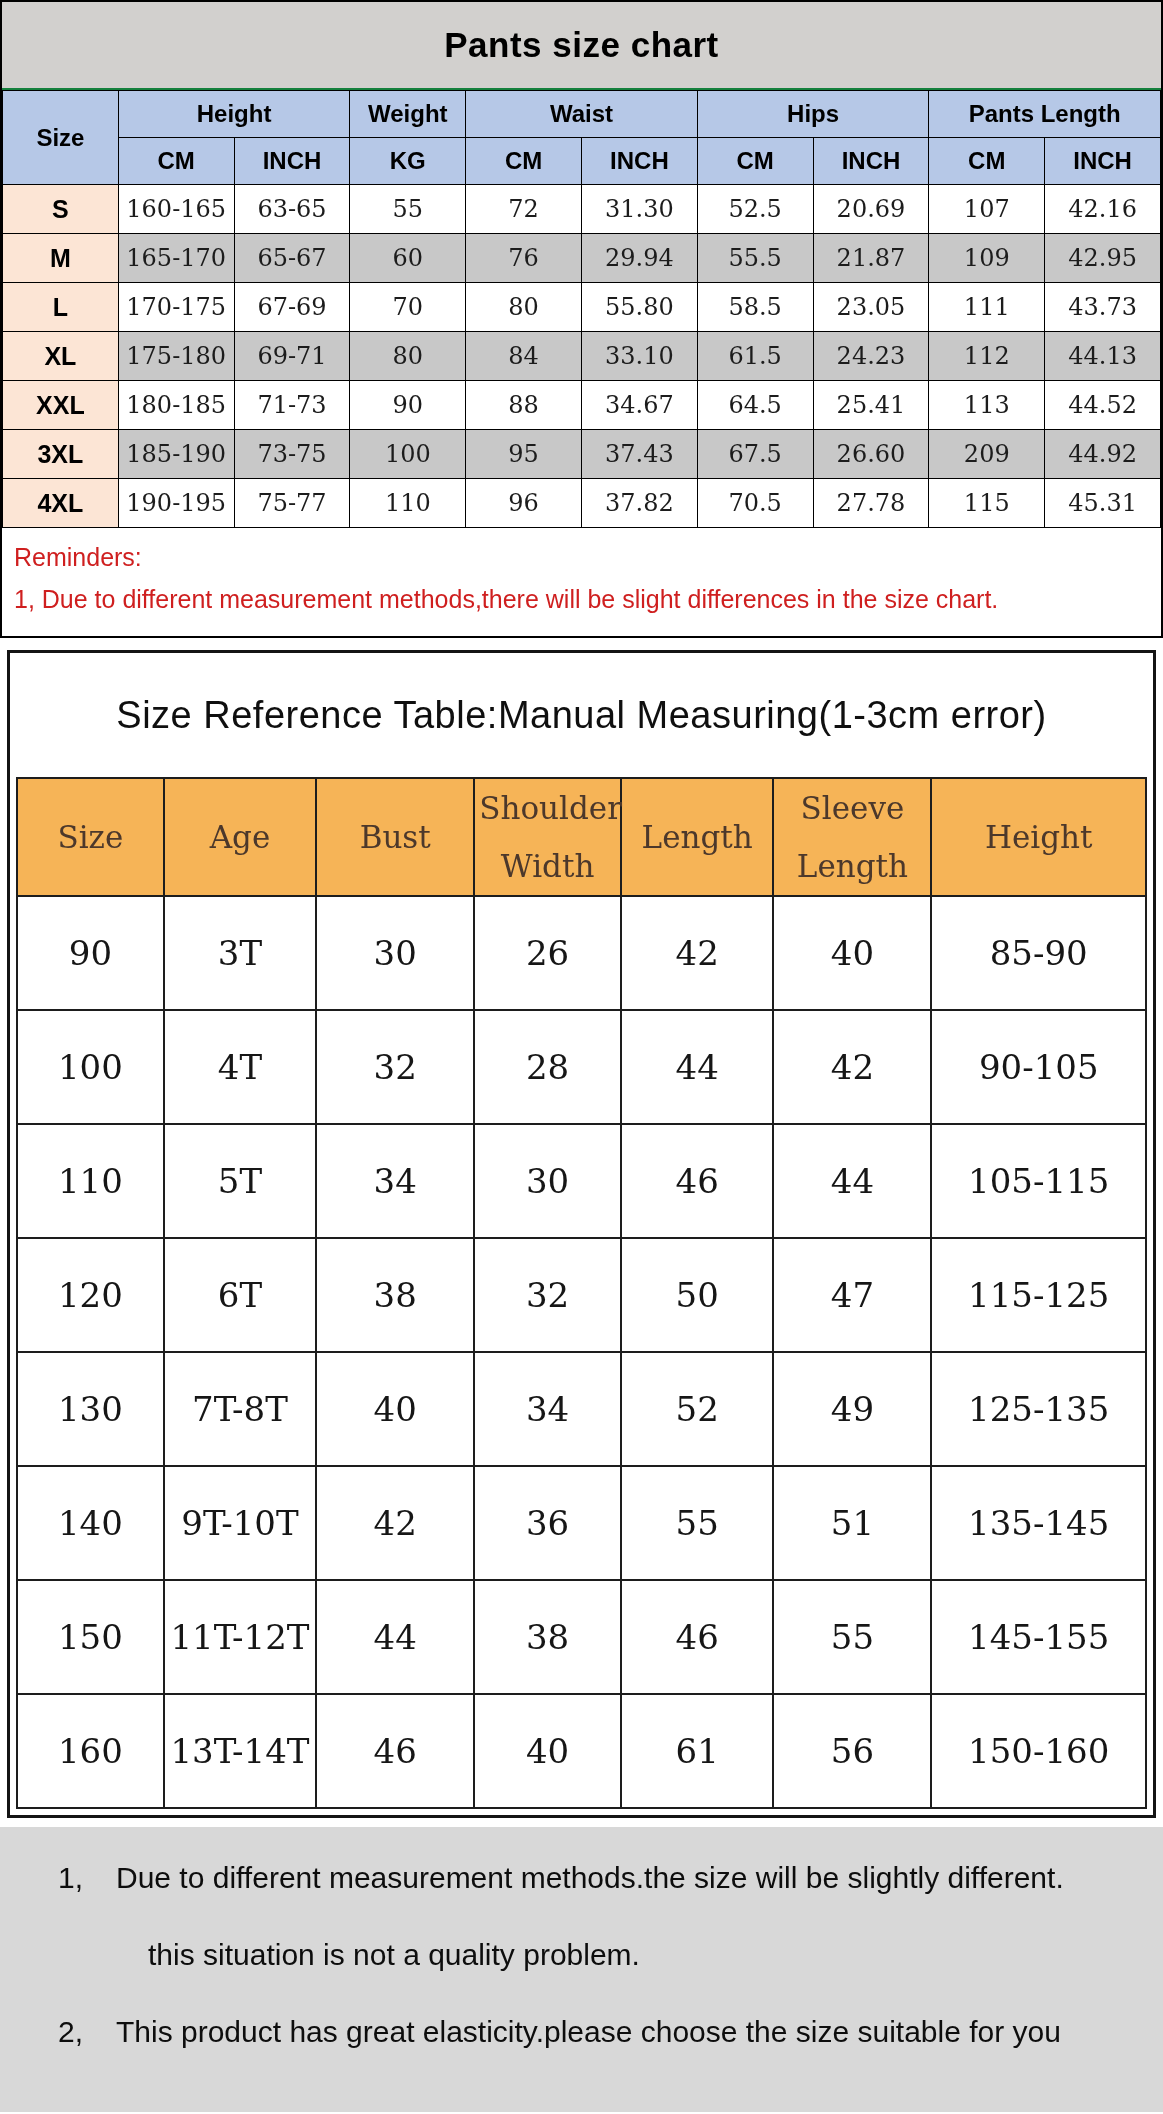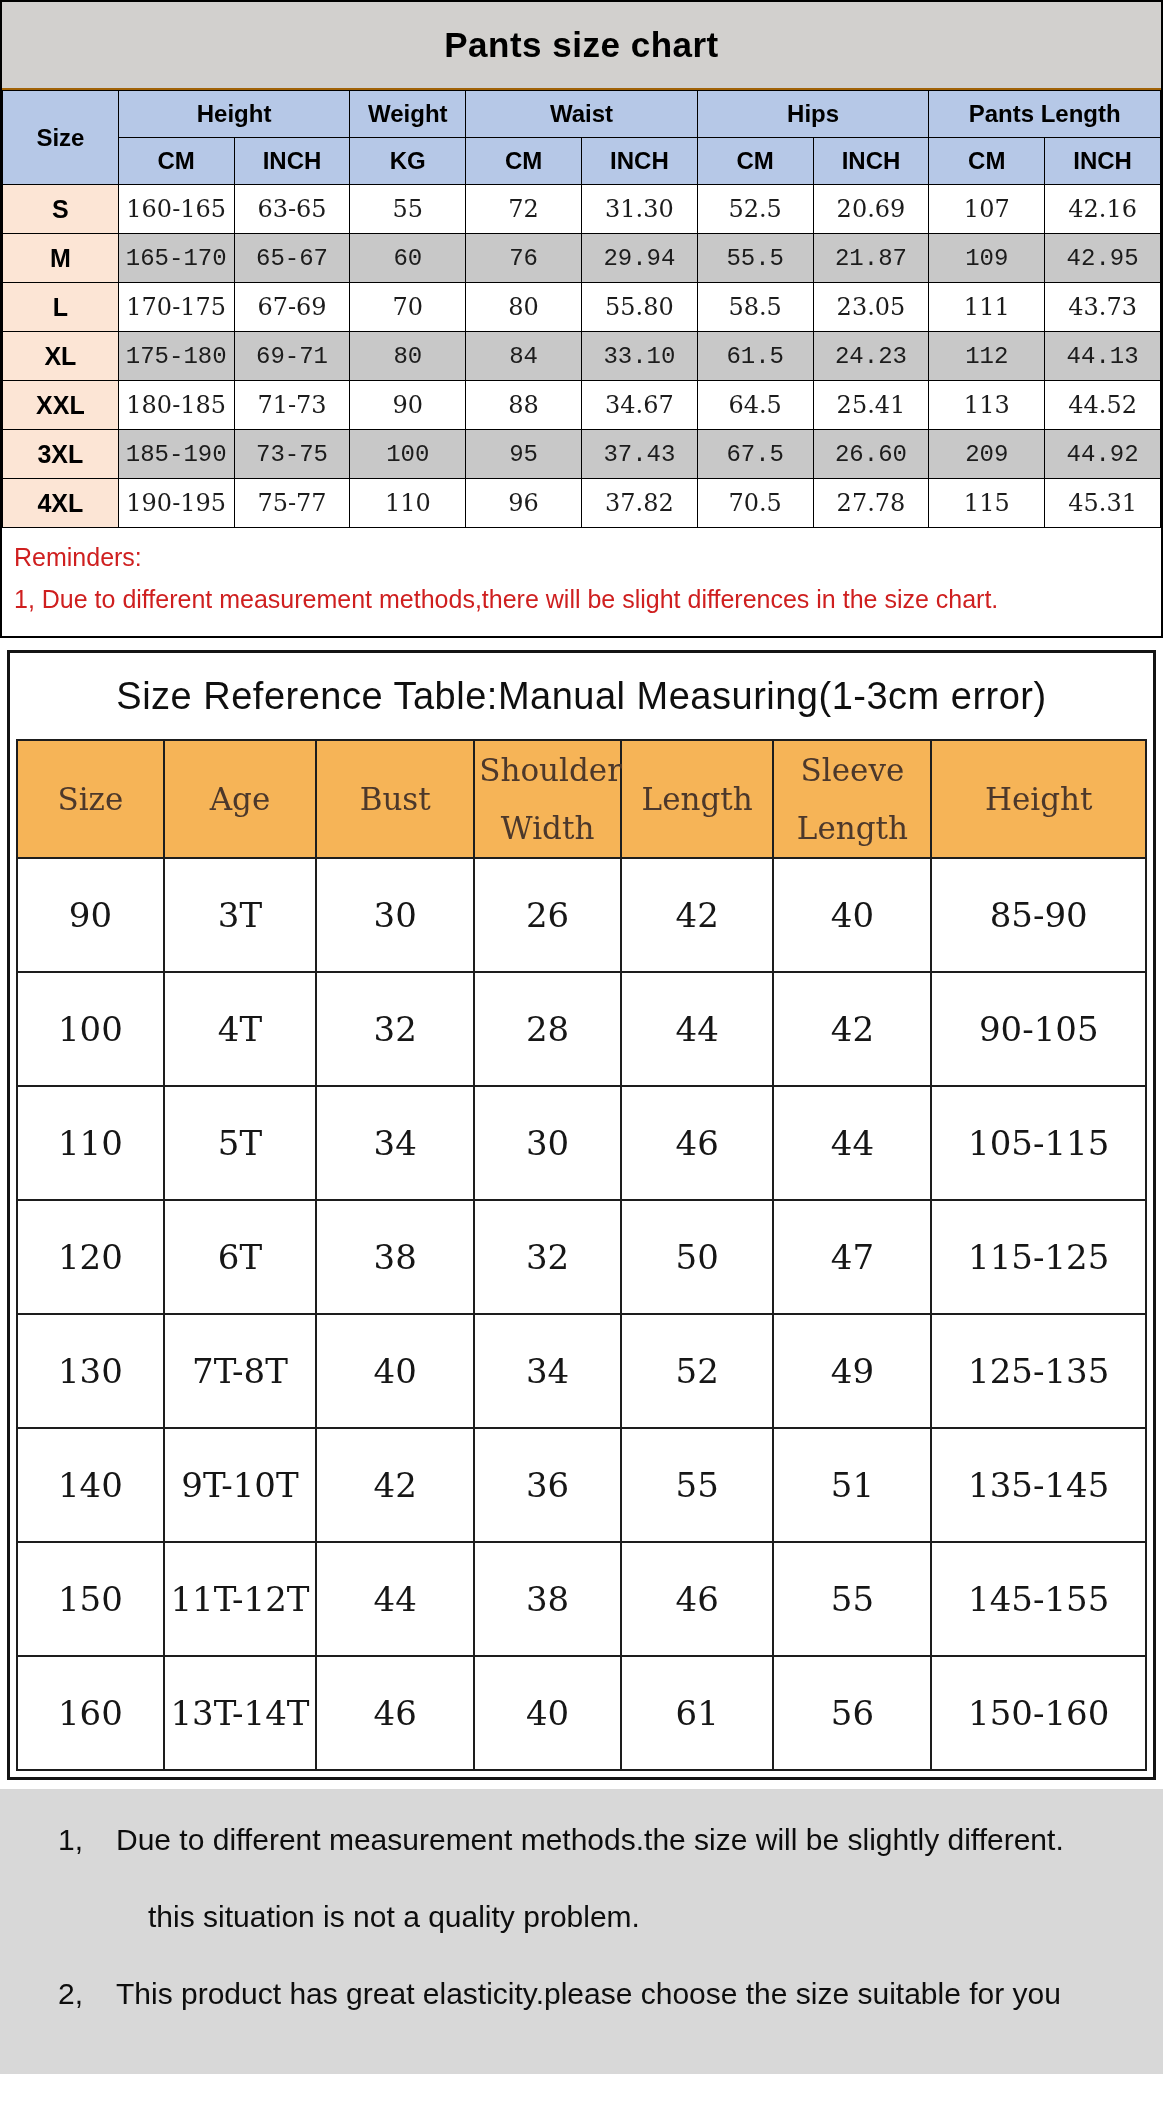--- a/index.html
+++ b/index.html
@@ -10,21 +10,21 @@
     color:#000;
   }
 
   
   .pants-box{border:2px solid #000;}
   .pants-title{
     background:var(--title_gray,#d2d0ce);
     height:86px;
     display:flex;align-items:center;justify-content:center;
     font-size:35px;font-weight:bold;letter-spacing:.5px;
-    border-bottom:2px solid #a16207;
+    border-bottom:2px solid #15803d;
   }
   table{border-collapse:collapse;table-layout:fixed;}
   .pants-table{width:100%;}
   .pants-table th{
     background:var(--header_blue,#b6c8e7);
     border:1px solid #000;
     font-size:24px;font-weight:bold;
     height:44px;
   }
   .pants-table td{
@@ -32,31 +32,31 @@
     text-align:center;vertical-align:middle;
     height:46px;
     font-family:"DejaVu Serif", serif;
     font-size:24px;color:#1c1c1c;background:#fff;
   }
   .pants-table td.size-cell{
     background:var(--size_peach,#fce5d5);
     font-family:"Liberation Sans", sans-serif;
     font-weight:bold;font-size:25px;color:#000;
   }
-  .pants-table tr.shaded td:not(.size-cell){background:var(--row_gray,#c8c8c8);font-family:Liberation Mono, monospace;}
+  .pants-table tr.shaded td:not(.size-cell){background:var(--row_gray,#c8c8c8);}
   .reminders{
     padding:8px 12px 16px;
     color:var(--reminder_red,#cf1f1f);
     font-size:25px;line-height:42px;
   }
 
   
   .ref-box{margin:12px 7px 0;border:3px solid #141414;background:#fff;}
   .ref-title{
-    height:86px;
+    height:124px;
     display:flex;align-items:center;justify-content:center;
     font-size:38px;color:#0f0f0f;letter-spacing:.5px;
   }
   .ref-table{
     width:calc(100% - 12px);
     margin:0 6px 6px;
     font-family:"DejaVu Serif", serif;
   }
   .ref-table th{
     background:var(--header_orange,#f6b457);

